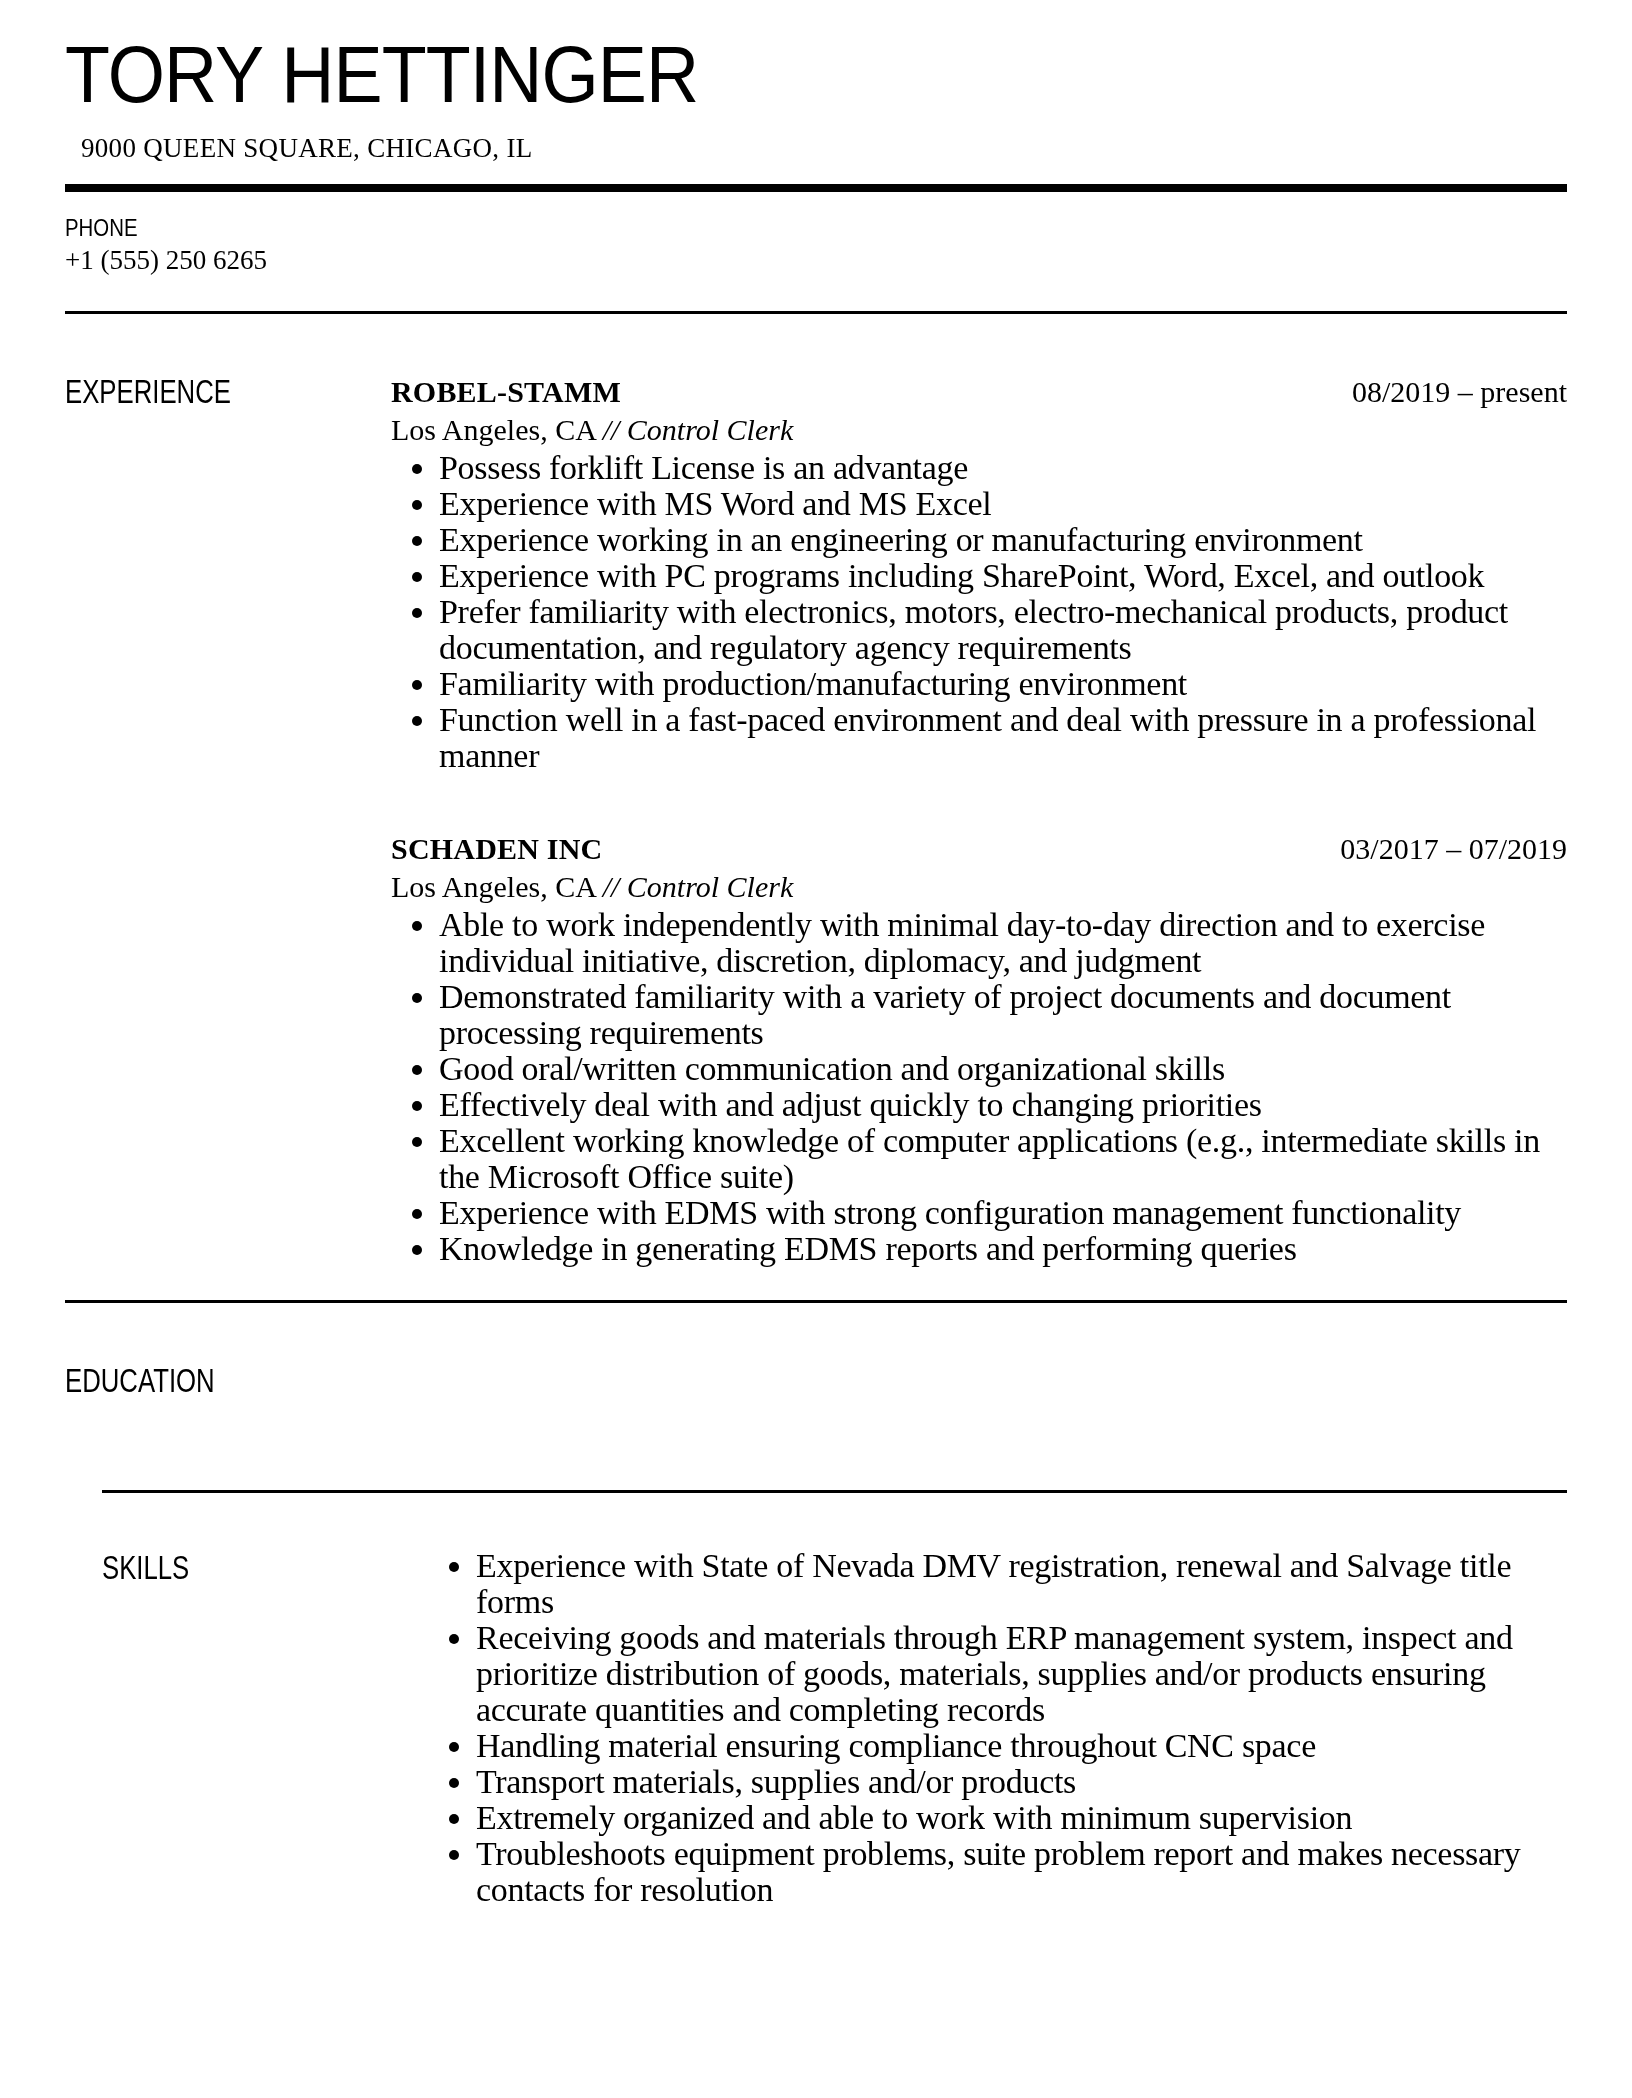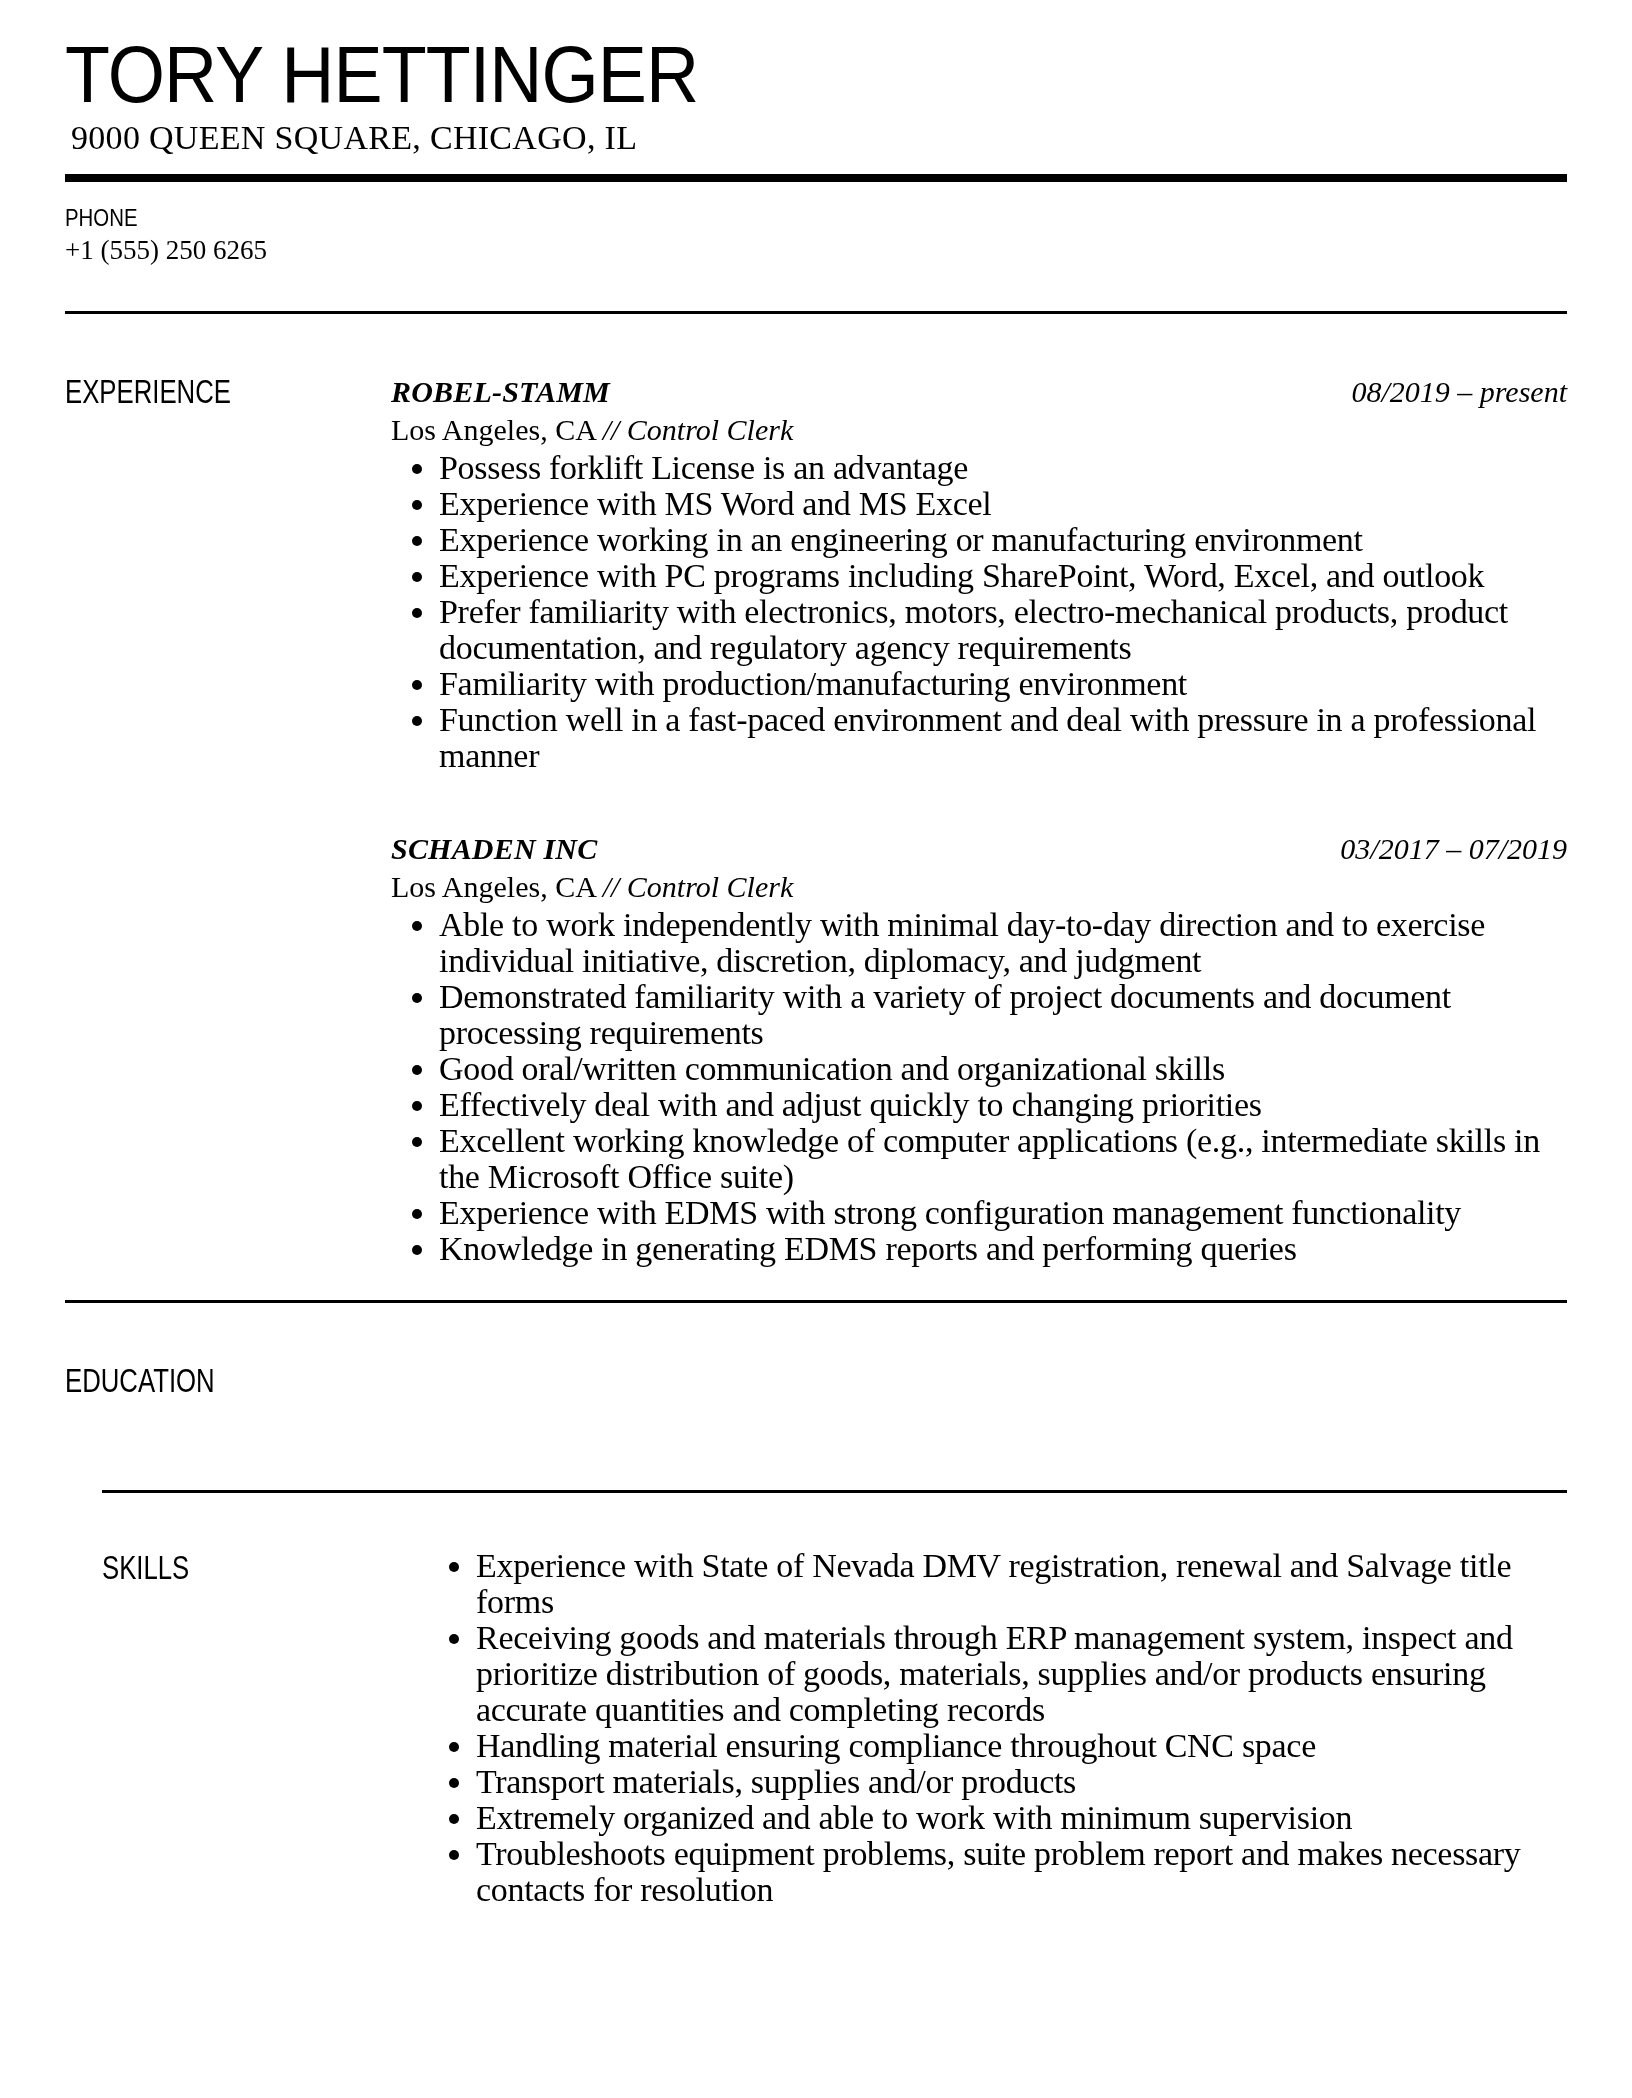--- a/index.html
+++ b/index.html
@@ -28,22 +28,22 @@
     font-family: "Liberation Sans", sans-serif;
     font-weight: 400;
     font-size: 80px;
     line-height: 80px;
     letter-spacing: -1px;
     transform: scaleX(0.92);
     transform-origin: left;
     white-space: nowrap;
   }
   .address {
-    margin: 6px;
-    font-size: 34px;
+    margin: 16px;
+    font-size: 27px;
     line-height: 34px;
     letter-spacing: 0.3px;
   }
   .rule-thick {
     height: 8px;
     background: #000;
     margin-top: 19px;
   }
   .contact-label {
     margin: 21px 0 0 0;
@@ -78,21 +78,20 @@
     transform-origin: left;
     white-space: nowrap;
   }
   
   .job + .job { margin-top: 55px; }
   .job-head {
     display: flex;
     justify-content: space-between;
     align-items: flex-end;
     line-height: 40px;
-    font-style: italic;
   }
   .job-company, .school-name {
     font-size: 30px;
     font-weight: bold;
     letter-spacing: 0.2px;
     line-height: 40px;
   }
   .job-dates {
     font-size: 30px;
     text-align: right;

